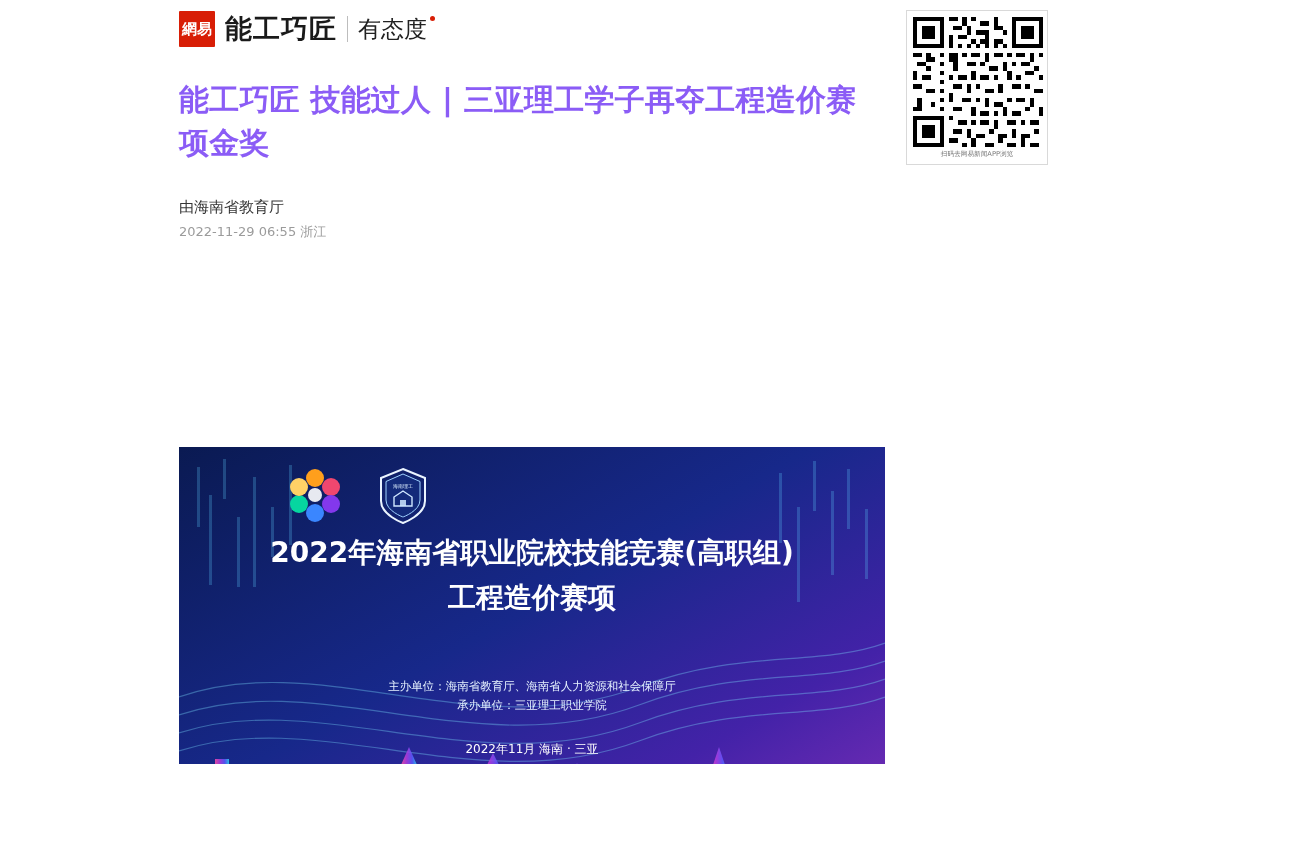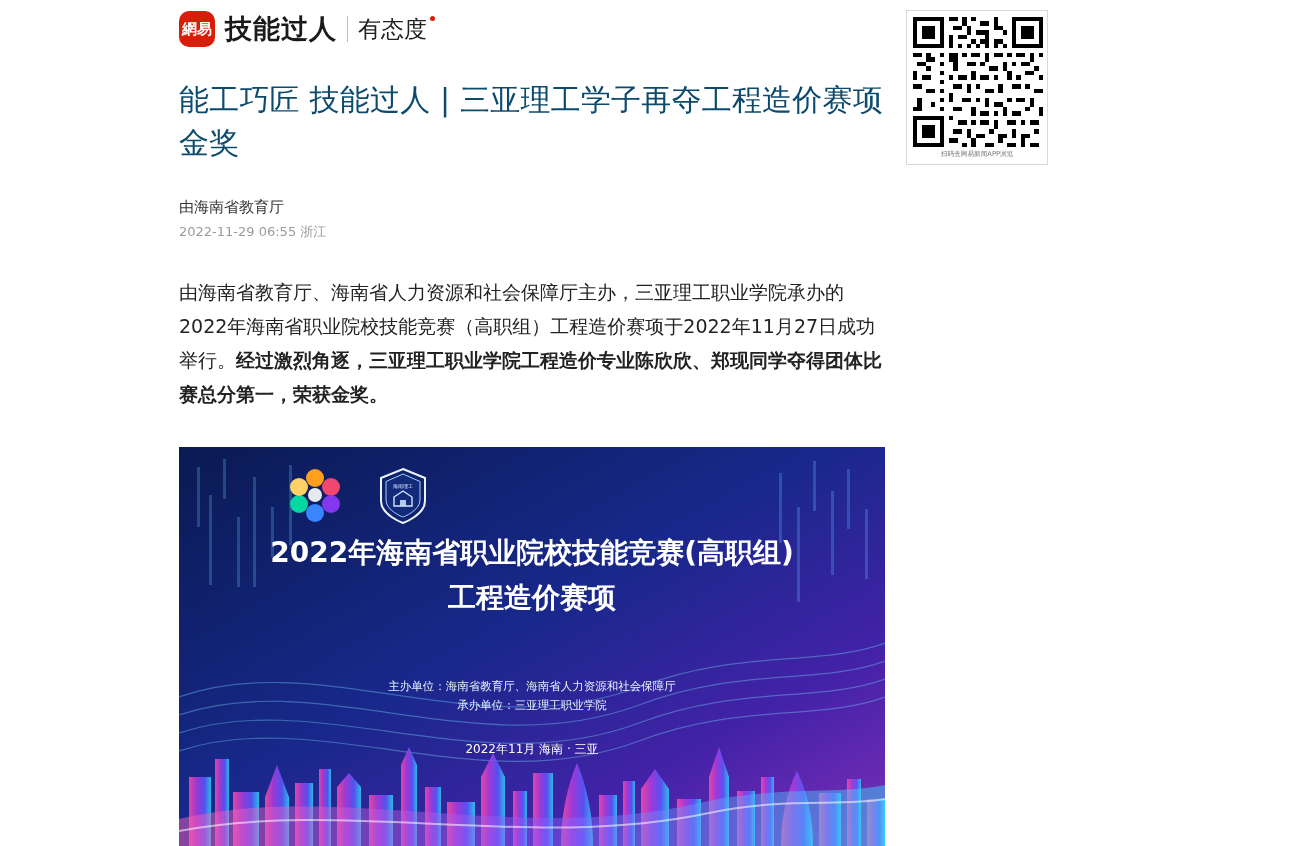--- a/index.html
+++ b/index.html
@@ -22,21 +22,21 @@
     left: 179px;
     top: 10px;
     display: flex;
     align-items: center;
     height: 38px;
   }
   .brand-mark {
     width: 36px;
     height: 36px;
     background: #d81e06;
-    border-radius: 10px;
+    border-radius: 1px;
     color: #ffffff;
     font-size: 15px;
     line-height: 17px;
     font-weight: bold;
     display: flex;
     flex-direction: column;
     align-items: center;
     justify-content: center;
     letter-spacing: 0px;
     font-family: "DejaVu Sans", sans-serif;
@@ -102,22 +102,22 @@
   
   .article {
     position: absolute;
     left: 179px;
     top: 78px;
     width: 706px;
   }
   .headline {
     font-size: 30px;
     line-height: 43px;
-    font-weight: normal;
-    color: #0c4a6e;
+    font-weight: bold;
+    color: #8b5cf6;
     margin: 0;
     font-family: "DejaVu Sans", sans-serif;
     letter-spacing: 0.2px;
   }
   .meta {
     margin-top: 34px;
   }
   .source {
     font-size: 15px;
     color: #333333;
@@ -137,35 +137,35 @@
     font-family: "DejaVu Sans", sans-serif;
   }
   .body-text b { font-weight: bold; }
 
   
   .hero {
     position: absolute;
     left: 179px;
     top: 447px;
     width: 706px;
-    height: 399px;
+    height: 317px;
     overflow: hidden;
   }
   .hero svg { display: block; }
 </style>
 </head>
 <body>
 
 <div class="page">
 
   <div class="brand">
     <div class="brand-mark">
       <span>網易</span>
     </div>
-    <div class="brand-name">技能过人</div>
+    <div class="brand-name">能工巧匠</div>
     <div class="brand-divider"></div>
     <div class="brand-slogan">
       <span>有态度</span>
       <i class="dot"></i>
     </div>
   </div>
 
   <div class="qr-box">
     <svg class="qr-img" viewBox="0 0 29 29" shape-rendering="crispEdges">
       <rect width="29" height="29" fill="#ffffff"></rect>
@@ -312,23 +312,20 @@
   </div>
 
   <div class="article">
     <h1 class="headline">能工巧匠 技能过人 | 三亚理工学子再夺工程造价赛项金奖</h1>
 
     <div class="meta">
       <div class="source">由海南省教育厅</div>
       <div class="timestamp">2022-11-29 06:55 浙江</div>
     </div>
 
-    <p class="body-text">
-      <span>由海南省教育厅、海南省人力资源和社会保障厅主办，三亚理工职业学院承办的2022年海南省职业院校技能竞赛（高职组）工程造价赛项于2022年11月27日成功举行。</span><b>经过激烈角逐，三亚理工职业学院工程造价专业陈欣欣、郑现同学夺得团体比赛总分第一，荣获金奖。</b>
-    </p>
   </div>
 
   <div class="hero">
     <svg width="706" height="399" viewBox="0 0 706 399">
       <defs>
         <linearGradient id="bg" x1="0" y1="0" x2="1" y2="1">
           <stop offset="0%" stop-color="#0a1a52"></stop>
           <stop offset="45%" stop-color="#17288a"></stop>
           <stop offset="75%" stop-color="#4322a8"></stop>
           <stop offset="100%" stop-color="#7d2fb8"></stop>

